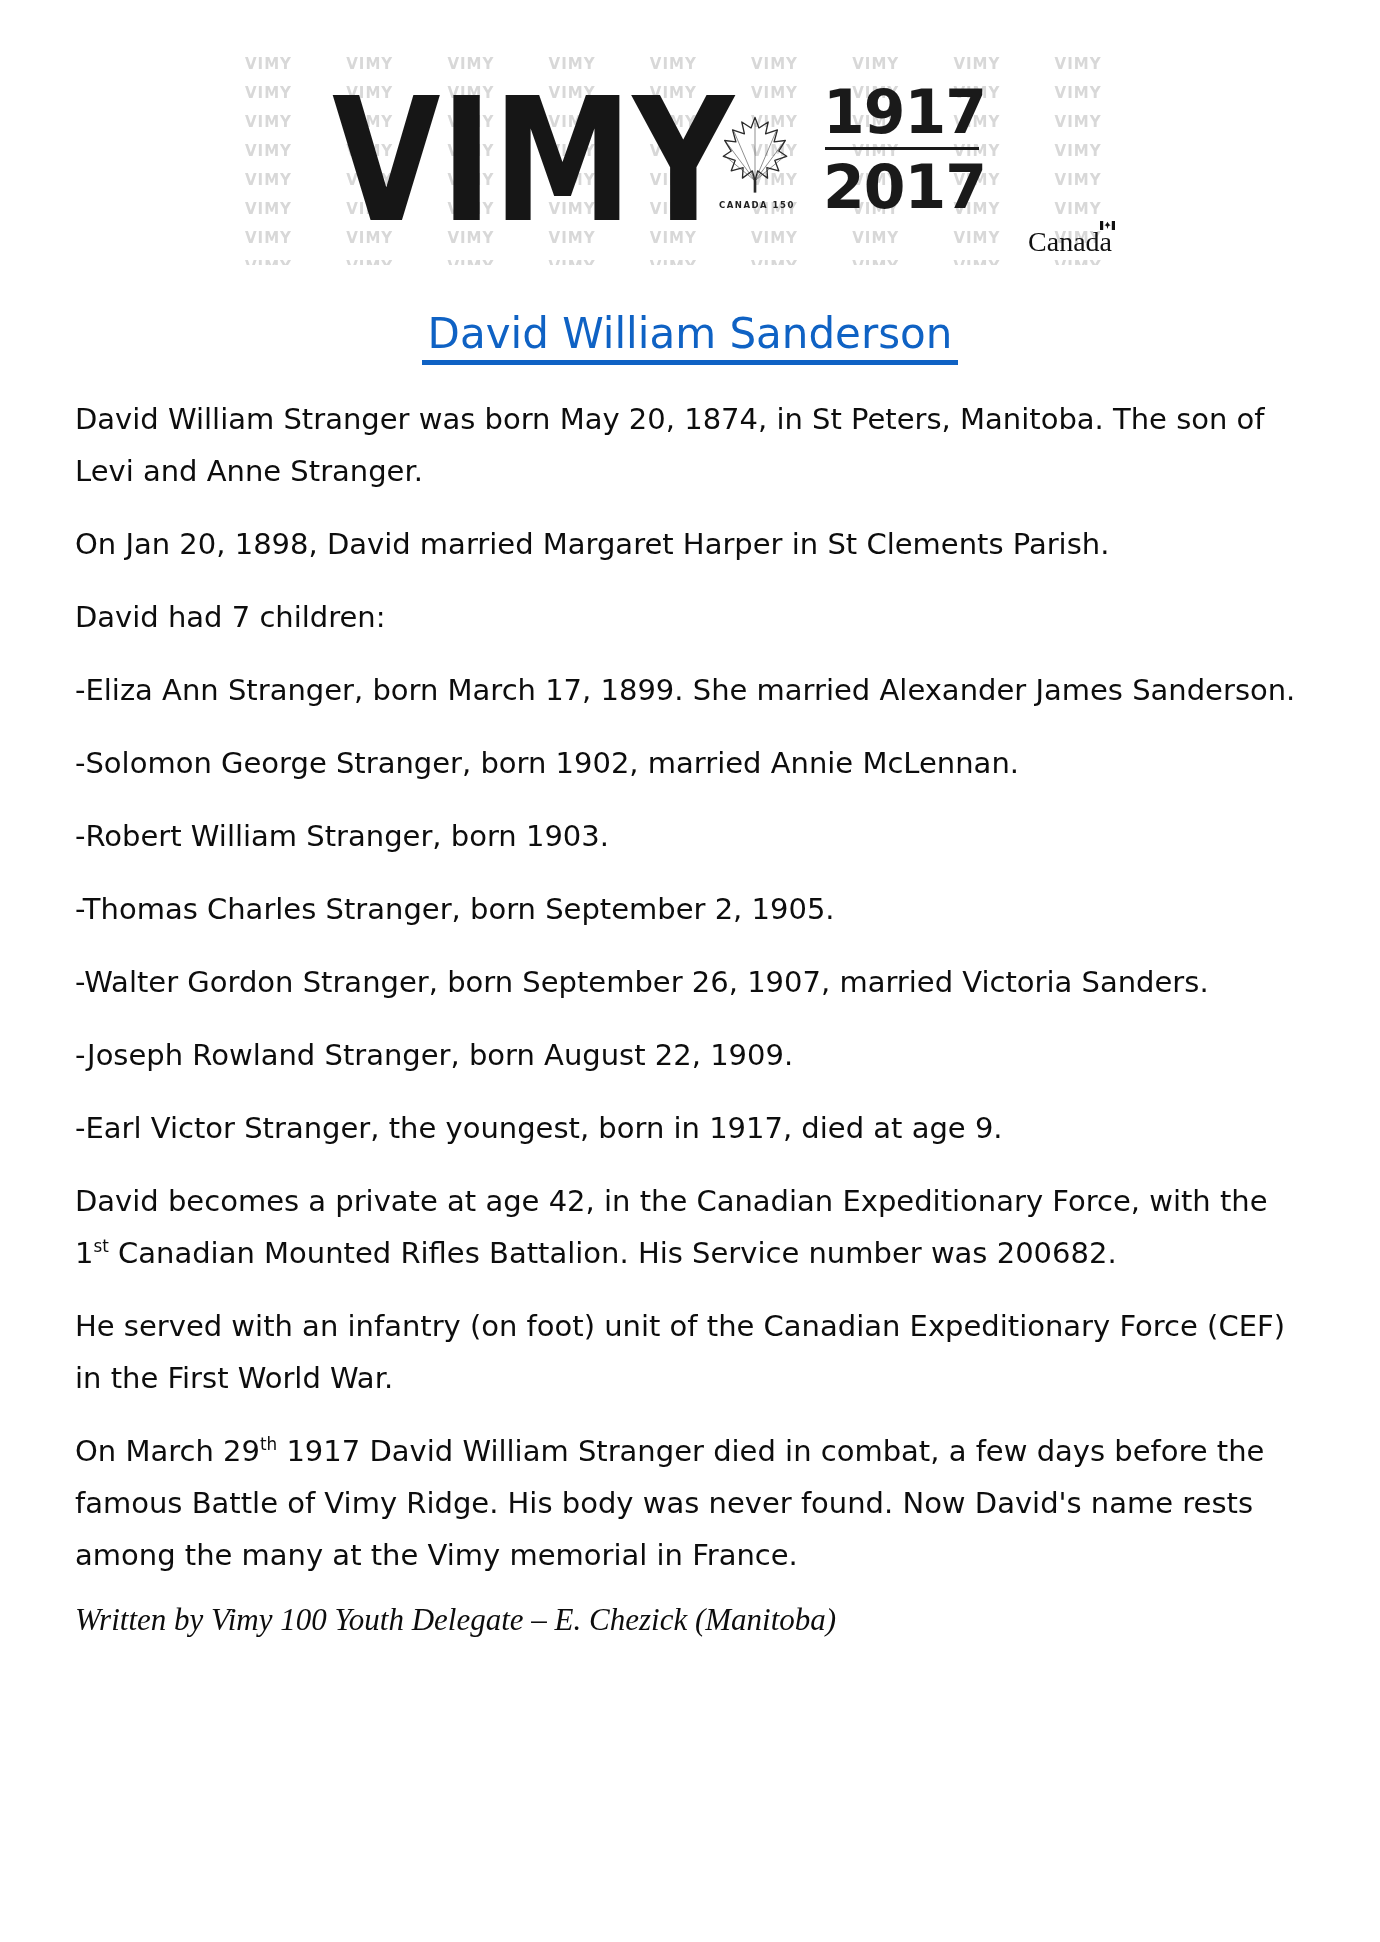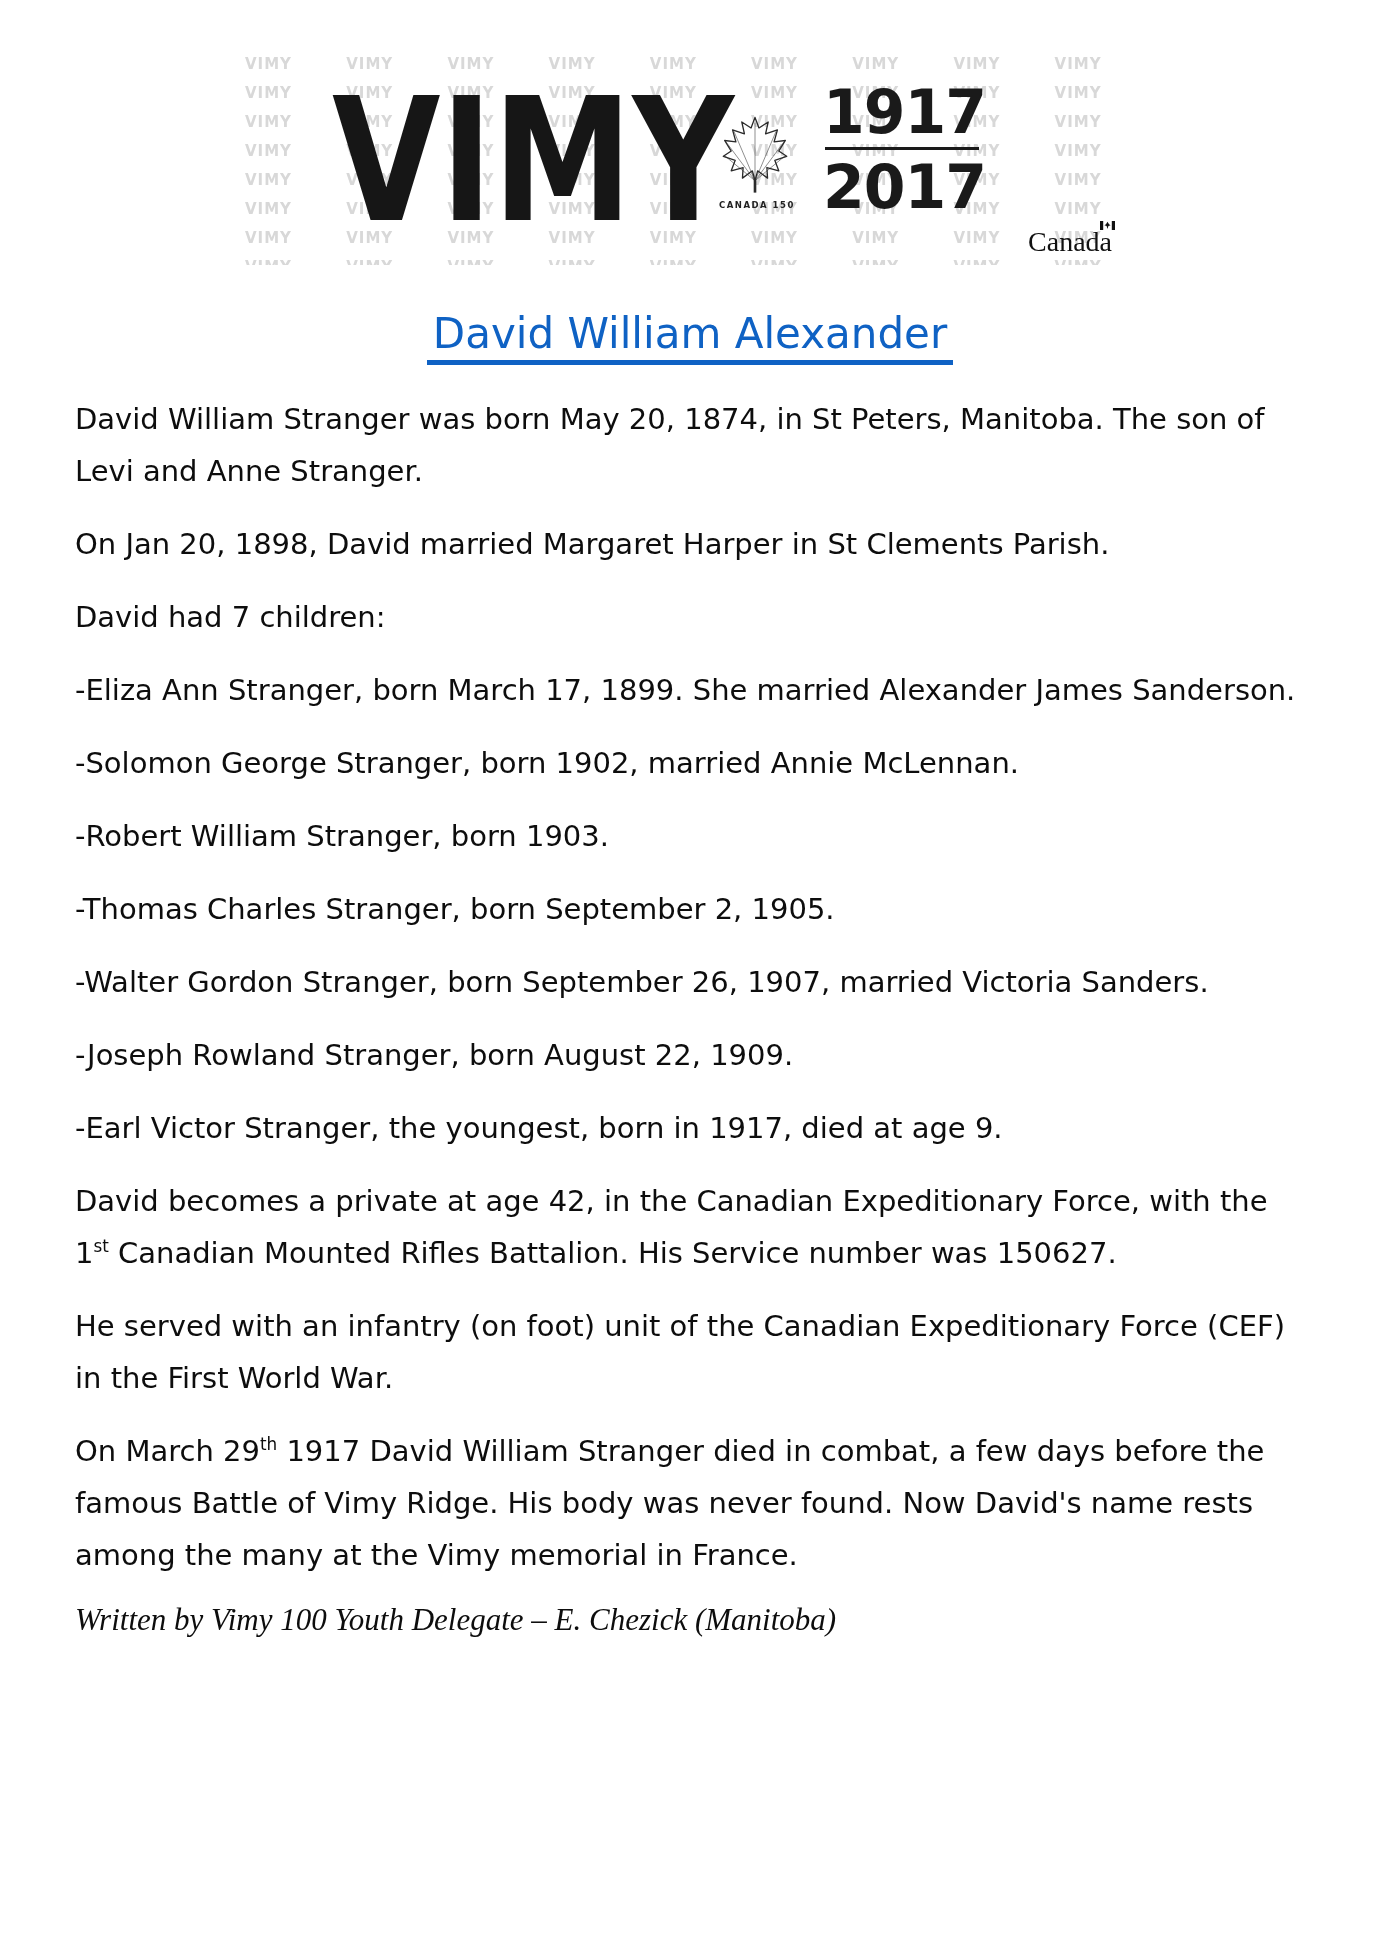--- a/index.html
+++ b/index.html
@@ -88,34 +88,34 @@
         <svg class="flag-icon" width="15" height="9" viewBox="0 0 15 9">
           <rect x="0" y="0" width="3.2" height="9"></rect>
           <rect x="11.8" y="0" width="3.2" height="9"></rect>
           <path d="M7.5 0.8 L9 3.2 L10.6 4.2 L8.4 5 L7.5 8 L6.6 5 L4.4 4.2 L6 3.2 Z"></path>
         </svg>
       </span>
     </div>
   </header>
 
   <div class="title-row">
-    <a class="title-link">David William Alexander</a>
+    <a class="title-link">David William Sanderson</a>
   </div>
 
   <main class="content">
       <p class="para"><span>David William Stranger was born May 20, 1874, in St Peters, Manitoba. The son of Levi and Anne Stranger.</span></p>
       <p class="para"><span>On Jan 20, 1898, David married Margaret Harper in St Clements Parish.</span></p>
       <p class="para"><span>David had 7 children:</span></p>
       <p class="para"><span>-Eliza Ann Stranger, born March 17, 1899. She married Alexander James Sanderson.</span></p>
       <p class="para"><span>-Solomon George Stranger, born 1902, married Annie McLennan.</span></p>
       <p class="para"><span>-Robert William Stranger, born 1903.</span></p>
       <p class="para"><span>-Thomas Charles Stranger, born September 2, 1905.</span></p>
       <p class="para"><span>-Walter Gordon Stranger, born September 26, 1907, married Victoria Sanders.</span></p>
       <p class="para"><span>-Joseph Rowland Stranger, born August 22, 1909.</span></p>
       <p class="para"><span>-Earl Victor Stranger, the youngest, born in 1917, died at age 9.</span></p>
-      <p class="para"><span>David becomes a private at age 42, in the Canadian Expeditionary Force, with the 1</span><sup>st</sup><span> Canadian Mounted Rifles Battalion. His Service number was 150627.</span></p>
+      <p class="para"><span>David becomes a private at age 42, in the Canadian Expeditionary Force, with the 1</span><sup>st</sup><span> Canadian Mounted Rifles Battalion. His Service number was 200682.</span></p>
       <p class="para"><span>He served with an infantry (on foot) unit of the Canadian Expeditionary Force (CEF) in the First World War.</span></p>
       <p class="para"><span>On March 29</span><sup>th</sup><span> 1917 David William Stranger died in combat, a few days before the famous Battle of Vimy Ridge. His body was never found. Now David's name rests among the many at the Vimy memorial in France.</span></p>
     </main>
 
   <div class="footer">Written by Vimy 100 Youth Delegate – E. Chezick (Manitoba)</div>
 
 </div>
 
 </body></html>

